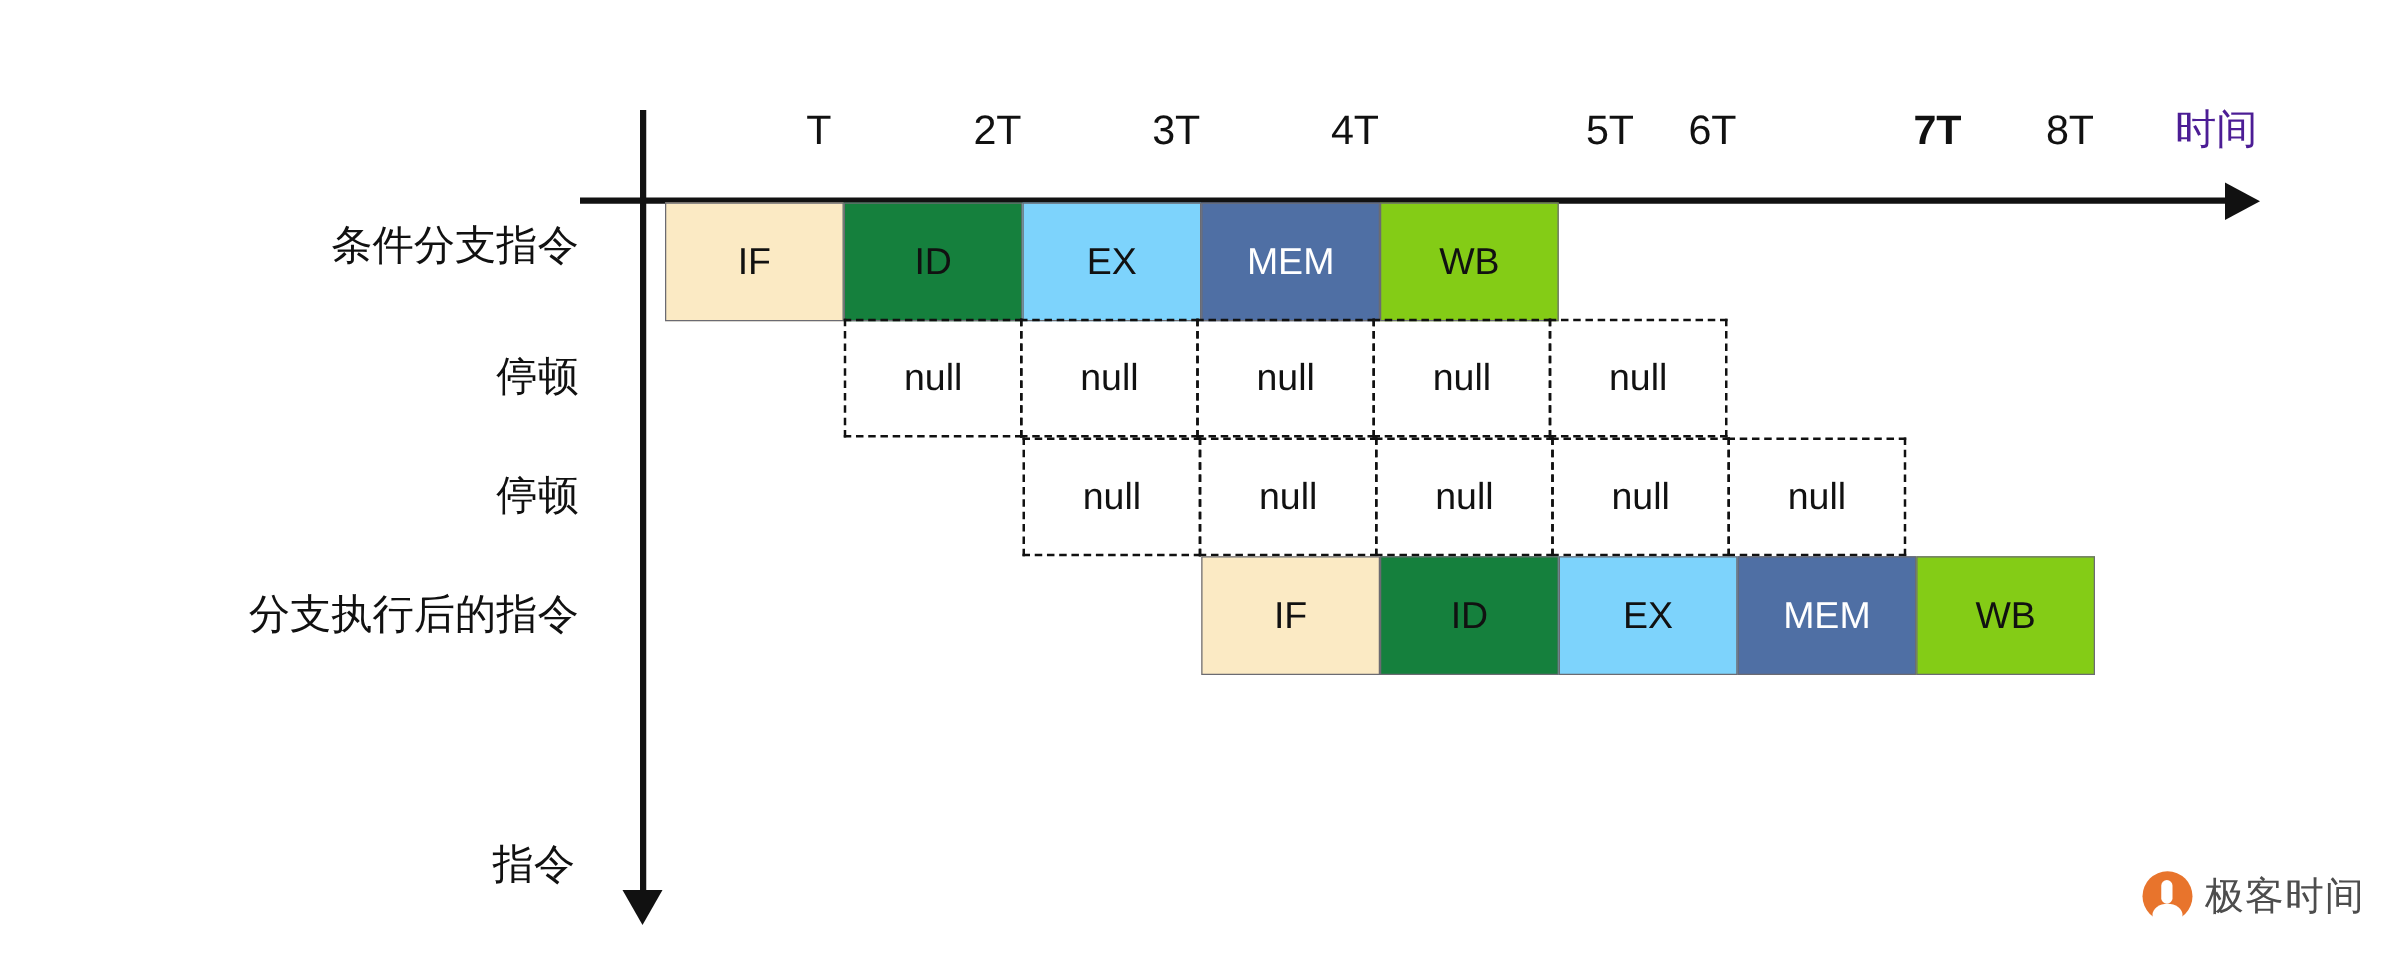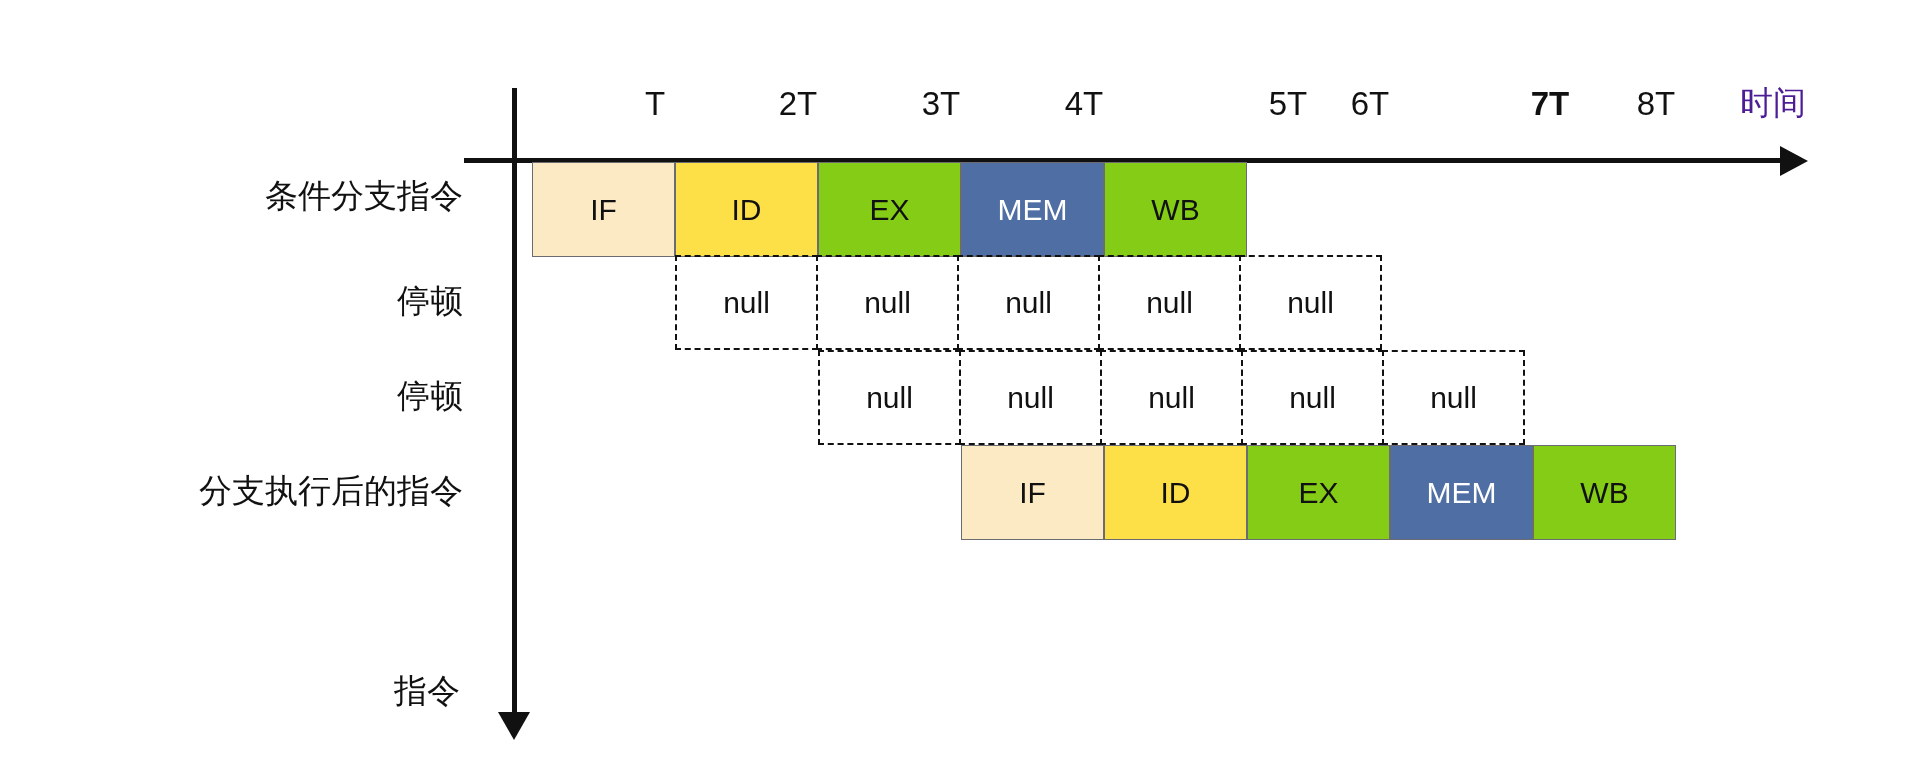--- a/index.html
+++ b/index.html
@@ -119,22 +119,22 @@
     display: flex;
     align-items: center;
     justify-content: center;
     font-size: 30px;
     color: #111111;
     border: 1px solid #6b6b72;
   }
   .row.solid .cell + .cell { border-left: 1px solid #6b6b72; }
 
   .cell.stage-IF  { background: #fbeac4; }
-  .cell.stage-ID  { background: #fde047; }
-  .cell.stage-EX  { background: #84cc16; }
+  .cell.stage-ID  { background: #15803d; }
+  .cell.stage-EX  { background: #7dd3fc; }
   .cell.stage-MEM { background: #4f6fa4; color: #ffffff; text-align: center; }
   .cell.stage-WB  { background: #84cc16; }
 
   .row.dashed .cell {
     background: transparent;
     border: 2px dashed #111111;
     margin-left: -2px;
     color: #111111;
     font-size: 30px;
   }
@@ -237,14 +237,18 @@
       <div class="row-label" style="top: 471px;">分支执行后的指令</div>
       <div class="row solid" style="left: 941px; top: 445px;">
         <div class="cell stage-IF">IF</div>
         <div class="cell stage-ID">ID</div>
         <div class="cell stage-EX">EX</div>
         <div class="cell stage-MEM">MEM</div>
         <div class="cell stage-WB">WB</div>
       </div>
     </div>
 
+  <div class="logo">
+    <span class="logo-mark"></span>
+    <span class="logo-text">极客时间</span>
+  </div>
 
 </div>
 
 </body></html>

